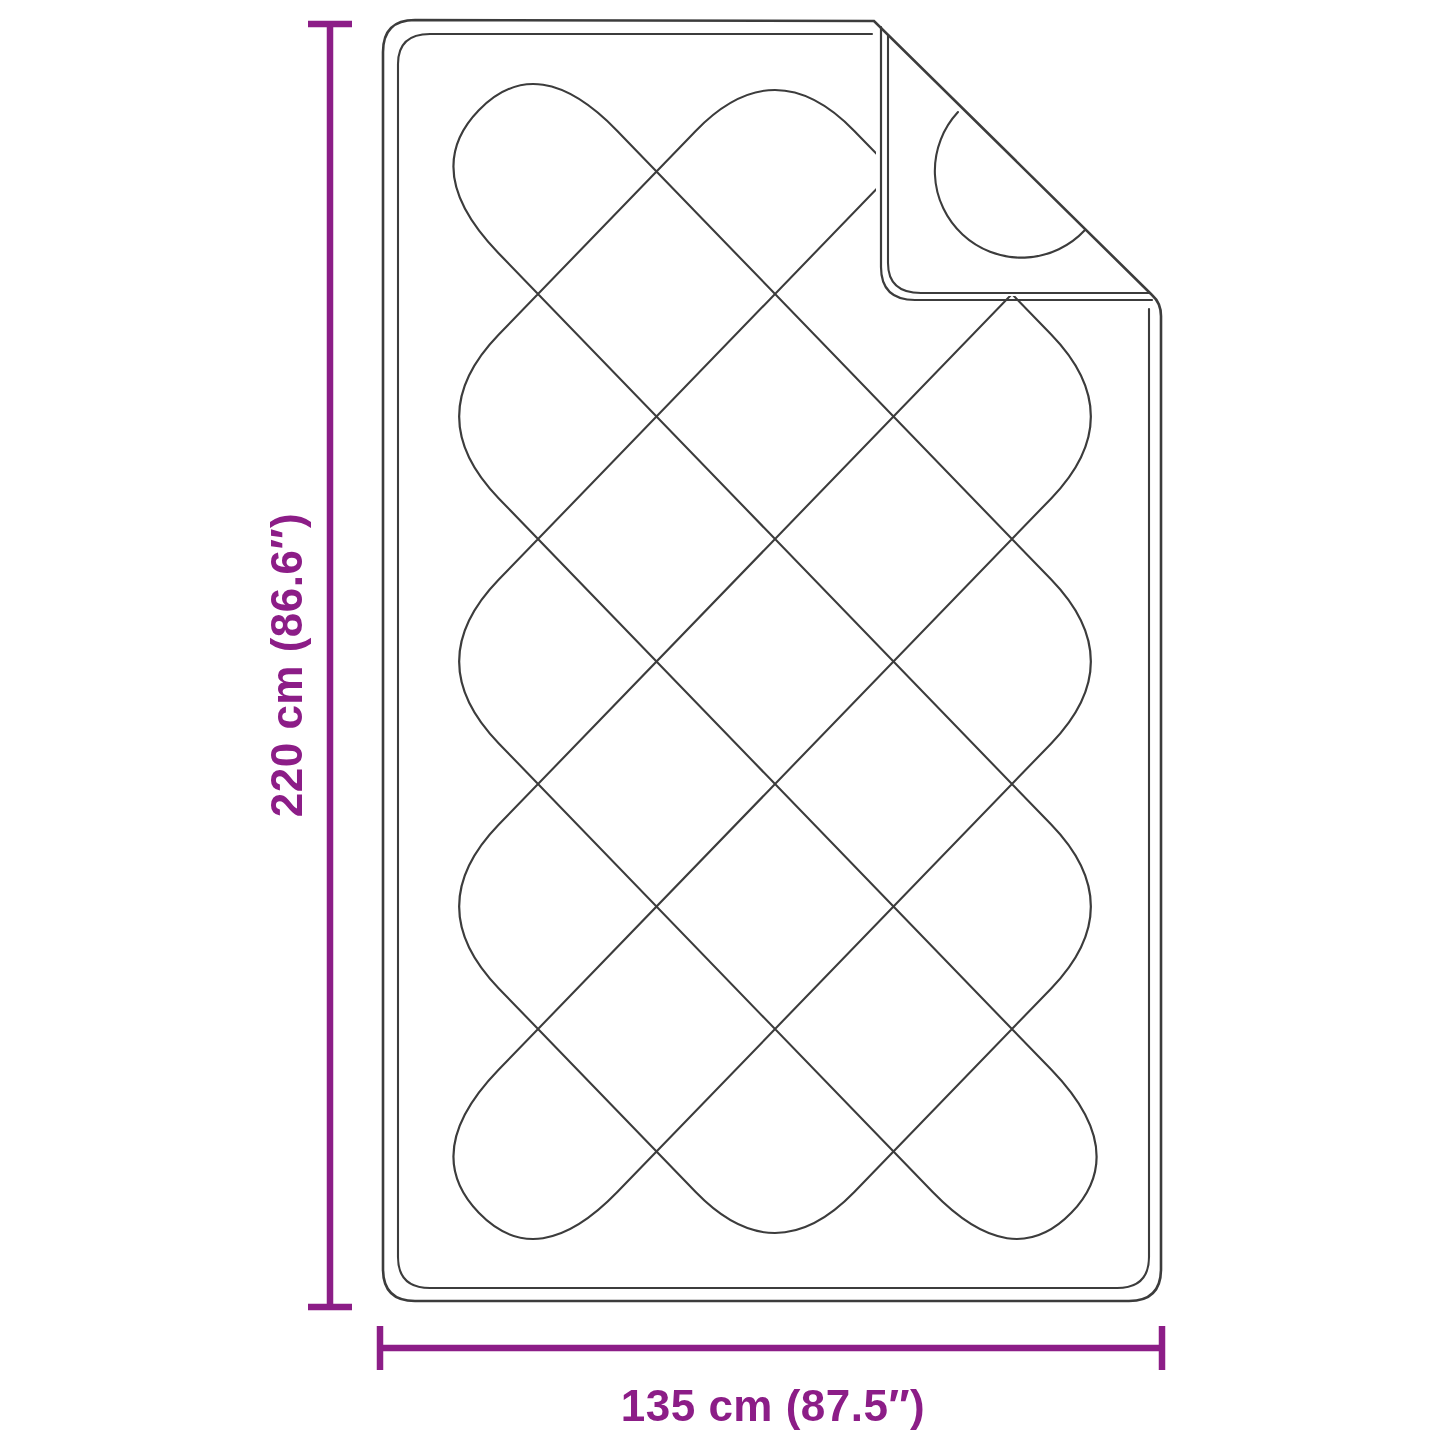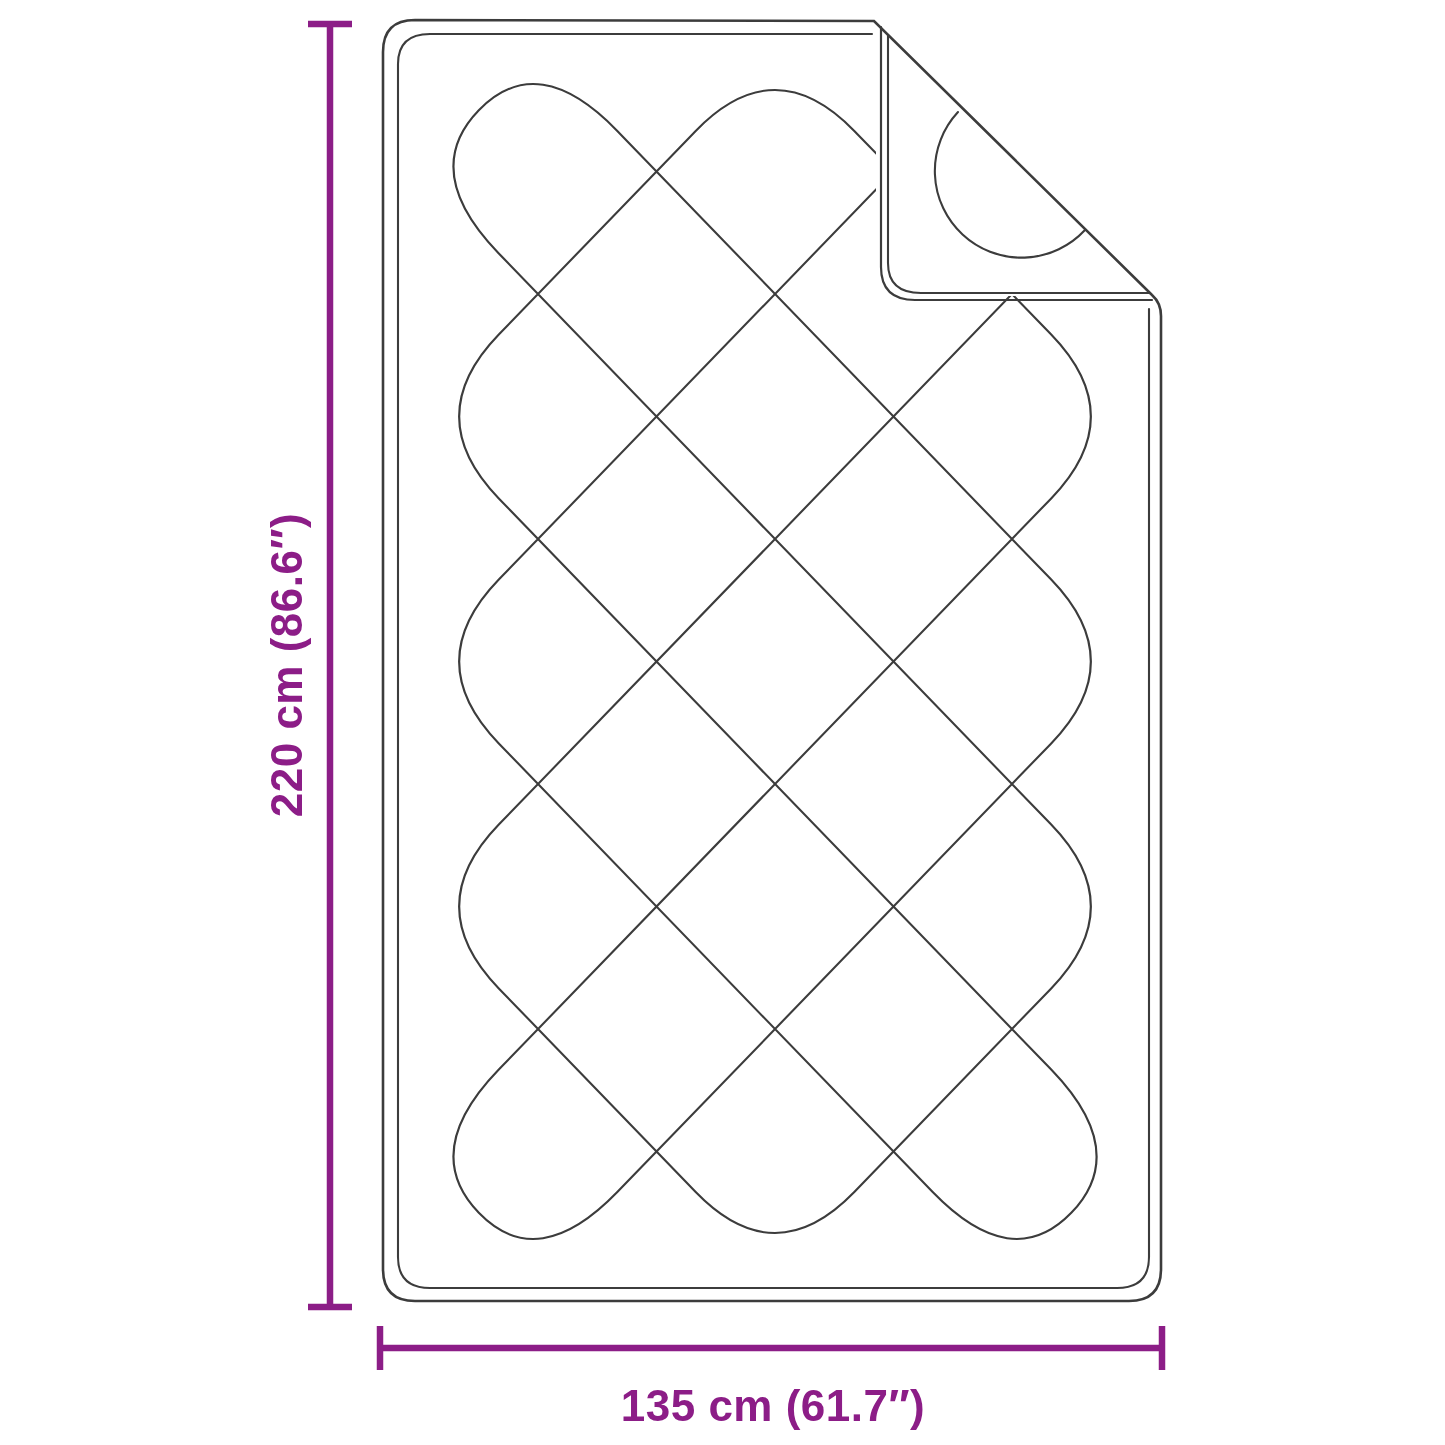--- a/index.html
+++ b/index.html
@@ -64,14 +64,14 @@
       <path d="M 308,24 L 352,24"></path>
       <path d="M 308,1307 L 352,1307"></path>
       <path d="M 380,1348 L 1162,1348"></path>
       <path d="M 380,1326 L 380,1370"></path>
       <path d="M 1162,1326 L 1162,1370"></path>
     </g>
   </svg>
 
   <div class="dim-label vertical" style="left:287px;top:665px;">220 cm (86.6″)</div>
 
-  <div class="dim-label horizontal" style="left:773px;top:1406px;">135 cm (61.7″)</div>
+  <div class="dim-label horizontal" style="left:773px;top:1406px;">135 cm (87.5″)</div>
 </div>
 
 </body></html>

